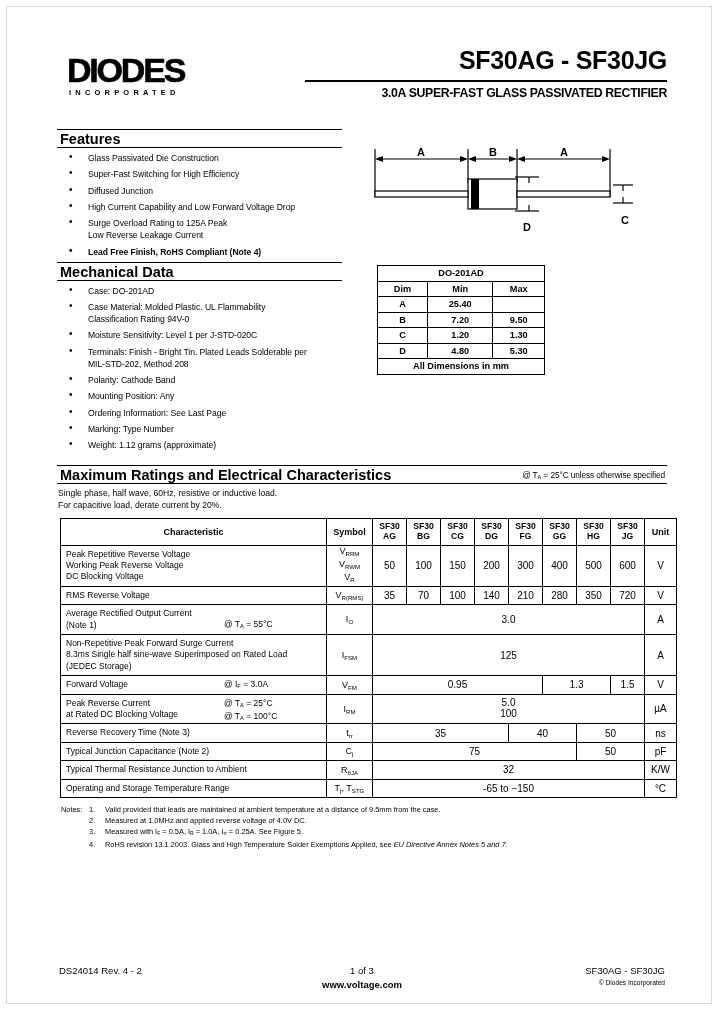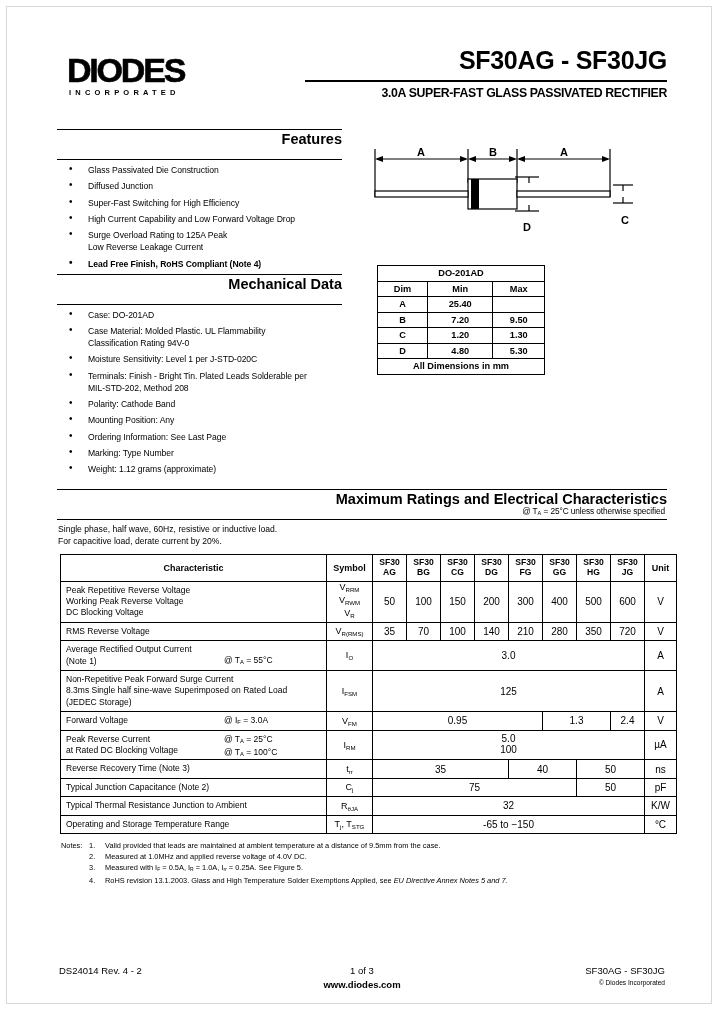--- a/index.html
+++ b/index.html
@@ -50,24 +50,23 @@
     line-height: 30px;
   }
   .rule-thick { border-top: 2px solid #000; margin: 5px 0 4px 0; }
   .subtitle { font-size: 12.3px; font-weight: bold; letter-spacing: -0.35px; }
 
   
   .sect {
     margin-top: 6px;
     border-top: 1.6px solid #000;
     border-bottom: 1.6px solid #000;
-    padding: 1px 0 12px 3px;
+    padding: 1px 0 0 3px;
     font-size: 14.5px; font-weight: bold;
     position: relative;
-    text-align: right;
   }
   .sect.small { width: 282px; }
   .sect .cond {
     position: absolute; right: 2px; bottom: 3px;
     font-size: 8.3px; font-weight: normal; letter-spacing: -0.1px;
   }
   sub { font-size: 0.68em; vertical-align: -0.25em; }
 
   
   ul.bl { list-style: none; margin: 4px 0 0 0; padding: 0; }
@@ -174,22 +173,22 @@
     </div>
   </div>
 
   <div class="cols">
 
     <div class="colL">
 
       <div class="sect small">Features</div>
       <ul class="bl">
         <li>Glass Passivated Die Construction</li>
+        <li>Super-Fast Switching for High Efficiency</li>
         <li>Diffused Junction</li>
-        <li>Super-Fast Switching for High Efficiency</li>
         <li>High Current Capability and Low Forward Voltage Drop</li>
         <li><span>Surge Overload Rating to 125A Peak</span><span class="l2">Low Reverse Leakage Current</span></li>
         <li class="bold">Lead Free Finish, RoHS Compliant (Note 4)</li>
       </ul>
 
       <div class="sect small" style="margin-top:3px">Mechanical Data</div>
       <ul class="bl">
         <li>Case: DO-201AD</li>
         <li><span>Case Material: Molded Plastic.  UL Flammability</span><span class="l2">Classification Rating 94V-0</span></li>
         <li>Moisture Sensitivity:  Level 1 per J-STD-020C</li>
@@ -396,21 +395,21 @@
       <tr>
         <td class="ch">
           <div>Forward Voltage</div>
           <div class="cond2">
                   <div><span>@ I</span><sub>F</sub><span> = 3.0A</span></div>
                 </div>
         </td>
         <td class="sym"><span>V</span><sub>FM</sub></td>
         <td class="v" colspan="5">0.95</td>
         <td class="v" colspan="2">1.3</td>
-        <td class="v">2.4</td>
+        <td class="v">1.5</td>
         <td class="v">V</td>
       </tr>
 
       <tr>
         <td class="ch">
           <div>Peak Reverse Current</div>
           <div>at Rated DC Blocking Voltage</div>
           <div class="cond2">
             <div><span>@ T</span><sub>A</sub><span> =  25°C</span></div>
             <div><span>@ T</span><sub>A</sub><span> = 100°C</span></div>
@@ -477,17 +476,17 @@
   </div>
  </div>
 
  <div class="footer">
    <div class="row1">
      <span class="lft">DS24014 Rev. 4 - 2</span>
      <span class="ctr">1 of 3</span>
      <span class="rgt">SF30AG - SF30JG</span>
    </div>
    <div class="row2">
-     <span class="ctr">www.diodes.com</span>
+     <span class="ctr">www.voltage.com</span>
      <span class="rgt cpy">© Diodes Incorporated</span>
    </div>
  </div>
 </div>
 
 </body></html>

